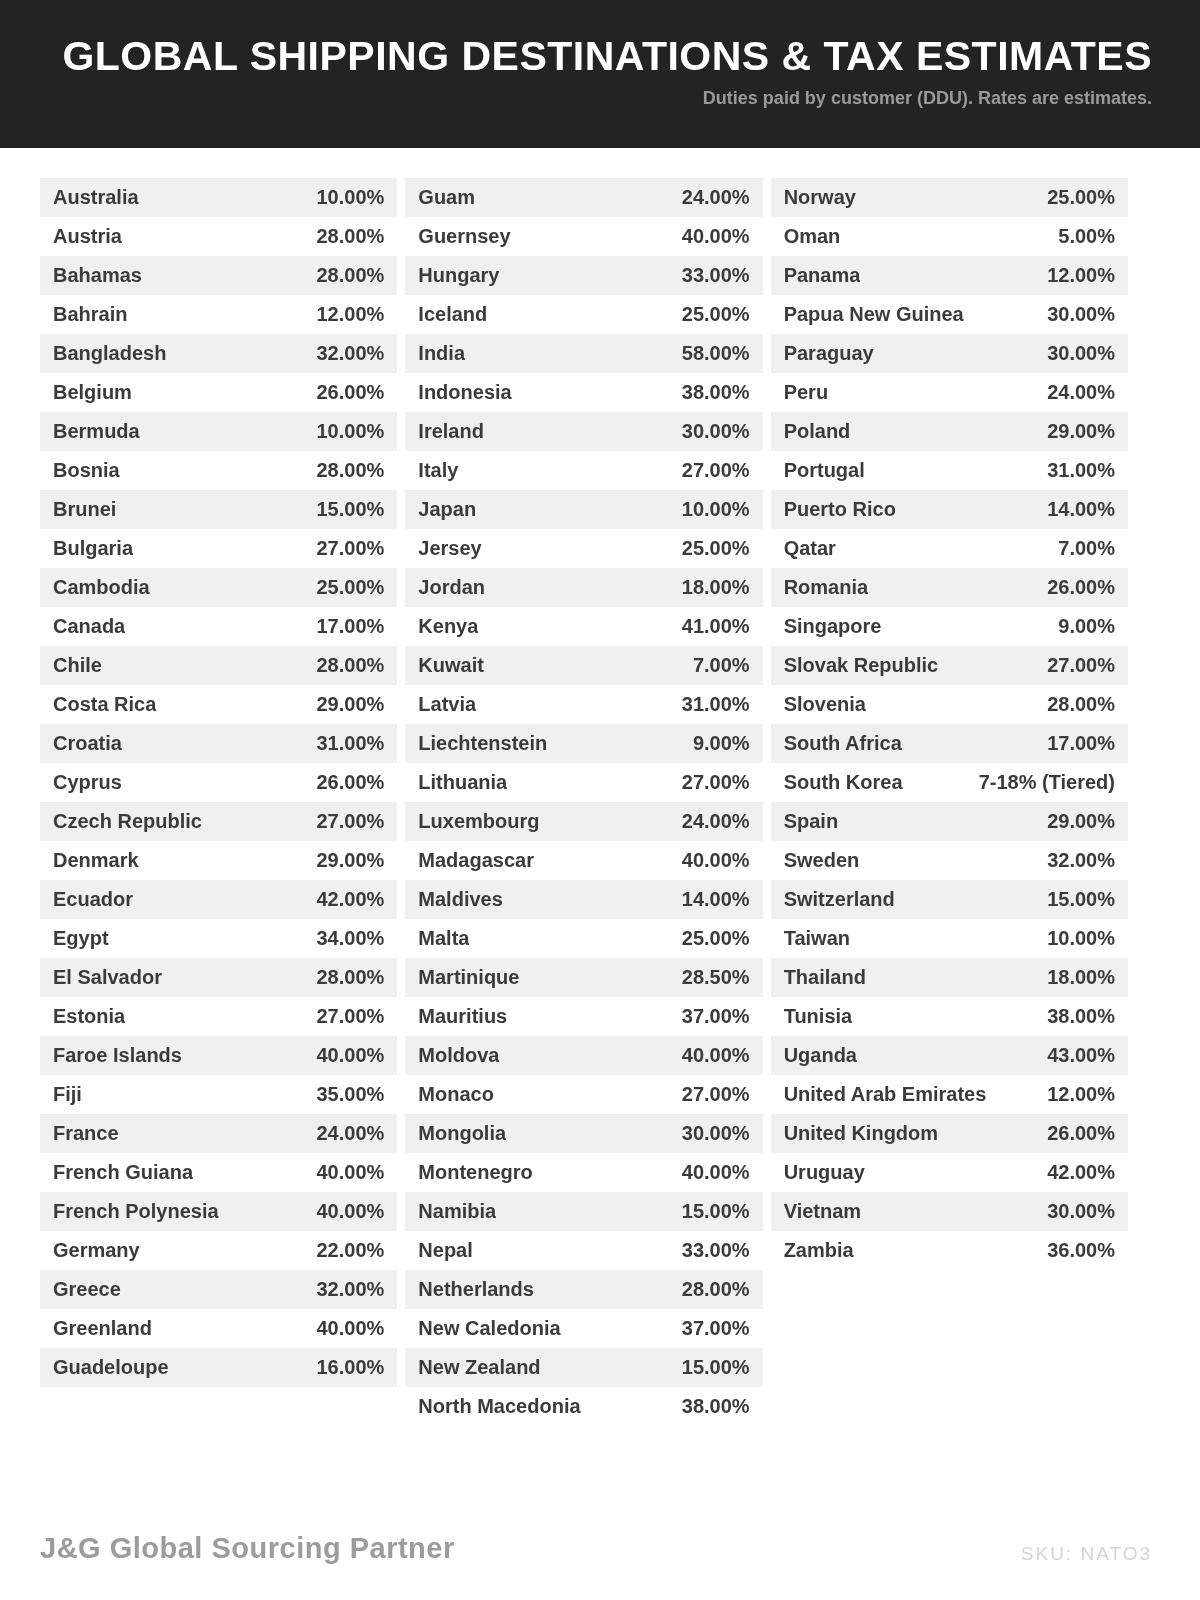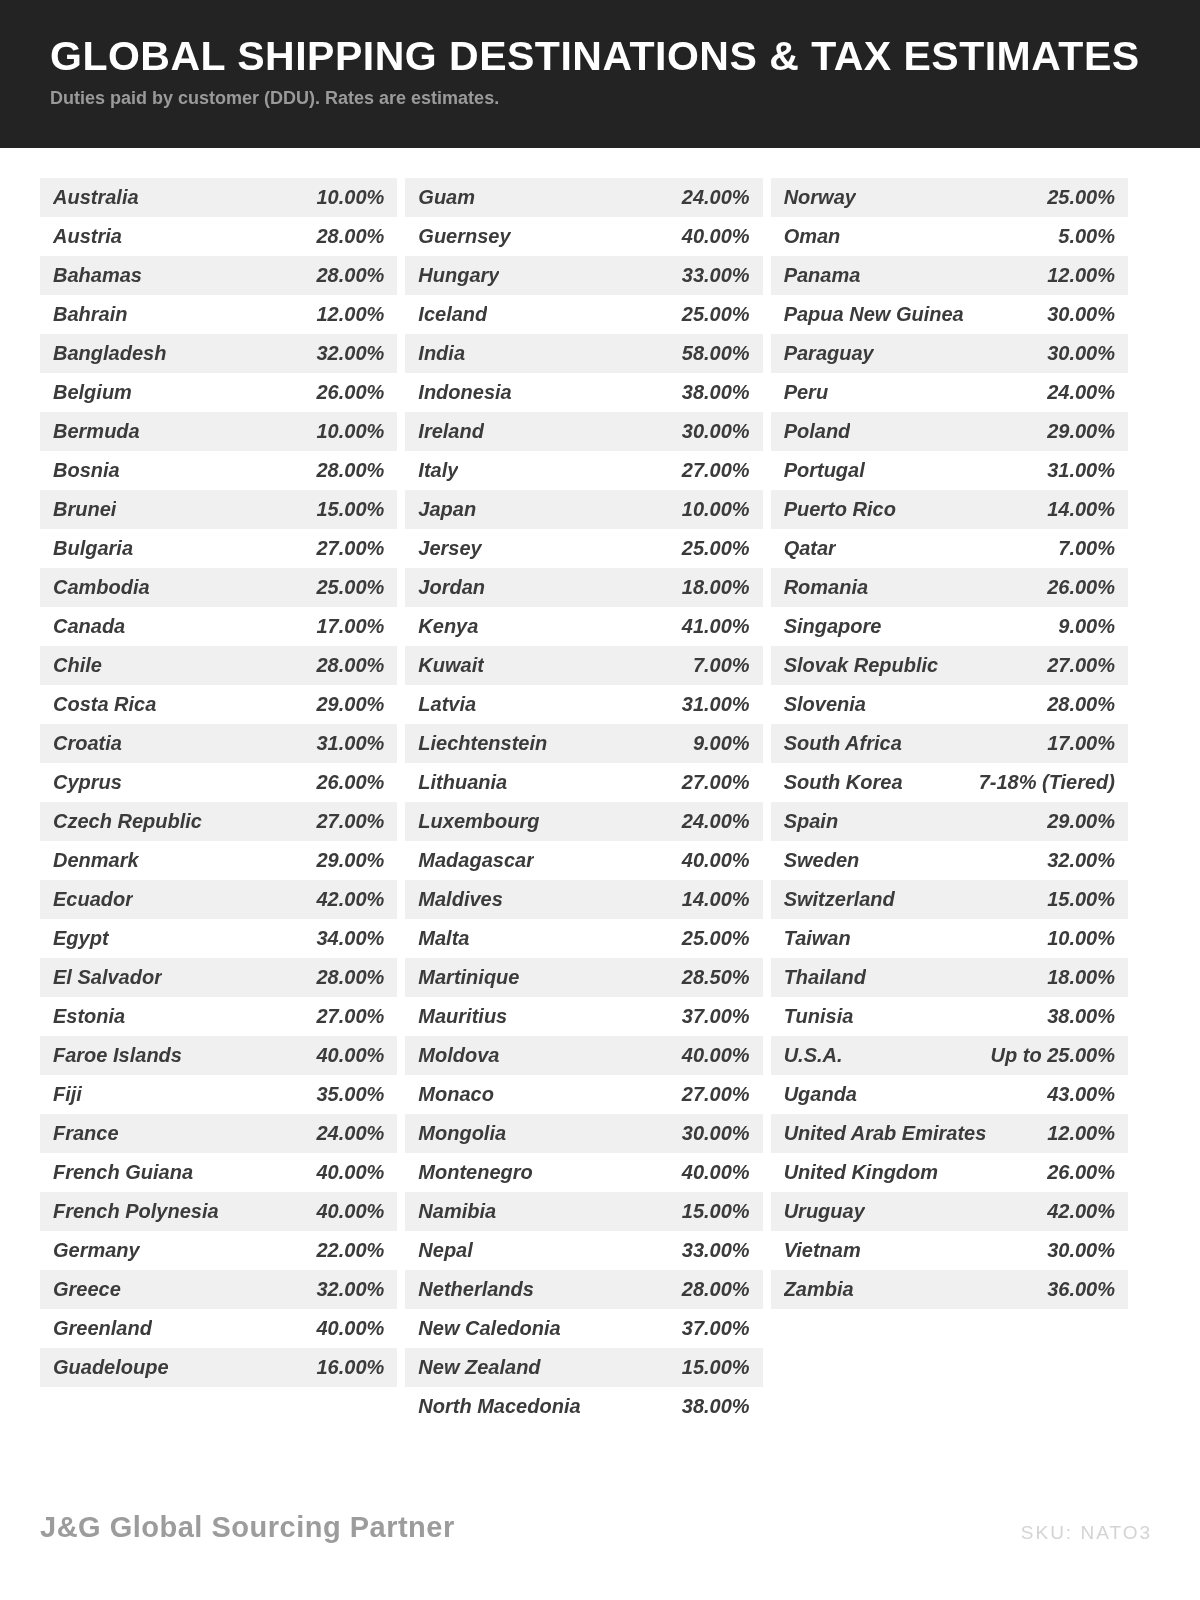--- a/index.html
+++ b/index.html
@@ -12,41 +12,41 @@
     position: relative;
     overflow: hidden;
     background: #ffffff;
     font-family: "Liberation Sans", sans-serif;
   }
   .page-header {
     background: #232323;
     padding: 34px 48px 32px 50px;
     box-sizing: border-box;
     height: 148px;
+    text-align: right;
   }
   .page-title {
     color: #ffffff;
     font-size: 41px;
     font-weight: 800;
     letter-spacing: 0.5px;
     line-height: 1.1;
     white-space: nowrap;
   }
   .page-subtitle {
     color: #9a9a9a;
     font-size: 18px;
     font-weight: 700;
     margin-top: 9px;
   }
   .tables-container {
     display: flex;
     gap: 8px;
     padding: 30px 72px 0 40px;
     align-items: flex-start;
-    font-style: italic;
   }
   .rate-column {
     flex: 1;
     min-width: 0;
   }
   .row {
     display: flex;
     justify-content: space-between;
     align-items: center;
     height: 39px;
@@ -64,21 +64,21 @@
     overflow: hidden;
   }
   .row .rate {
     white-space: nowrap;
     margin-left: 8px;
   }
   .page-footer {
     position: absolute;
     left: 40px;
     right: 48px;
-    bottom: 56px;
+    bottom: 35px;
     display: flex;
     justify-content: space-between;
     align-items: flex-end;
     margin-top: 42px;
   }
   .brand-name {
     color: #9c9c9c;
     font-size: 29px;
     font-weight: 800;
     letter-spacing: 0.5px;
@@ -438,24 +438,20 @@
       </div>
       <div class="row">
         <span class="country">Thailand</span>
         <span class="rate">18.00%</span>
       </div>
       <div class="row">
         <span class="country">Tunisia</span>
         <span class="rate">38.00%</span>
       </div>
       <div class="row">
-        <span class="country">U.S.A.</span>
-        <span class="rate">Up to 25.00%</span>
-      </div>
-      <div class="row">
         <span class="country">Uganda</span>
         <span class="rate">43.00%</span>
       </div>
       <div class="row">
         <span class="country">United Arab Emirates</span>
         <span class="rate">12.00%</span>
       </div>
       <div class="row">
         <span class="country">United Kingdom</span>
         <span class="rate">26.00%</span>

